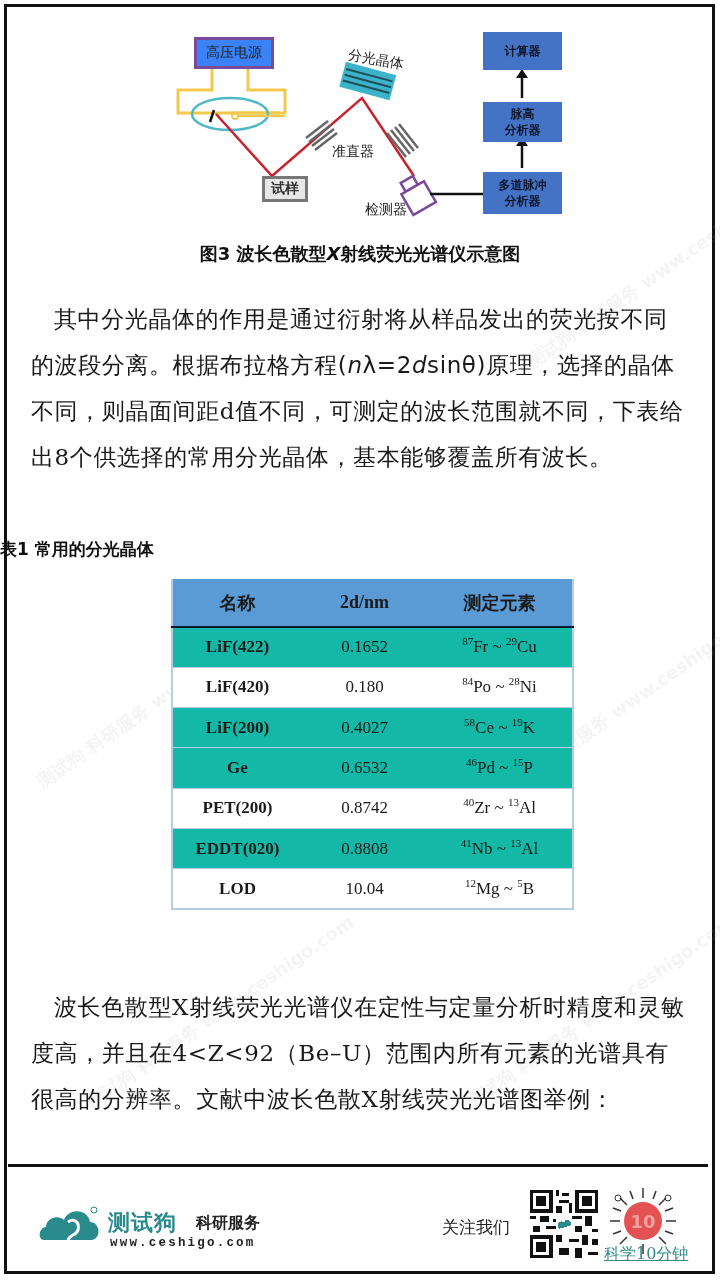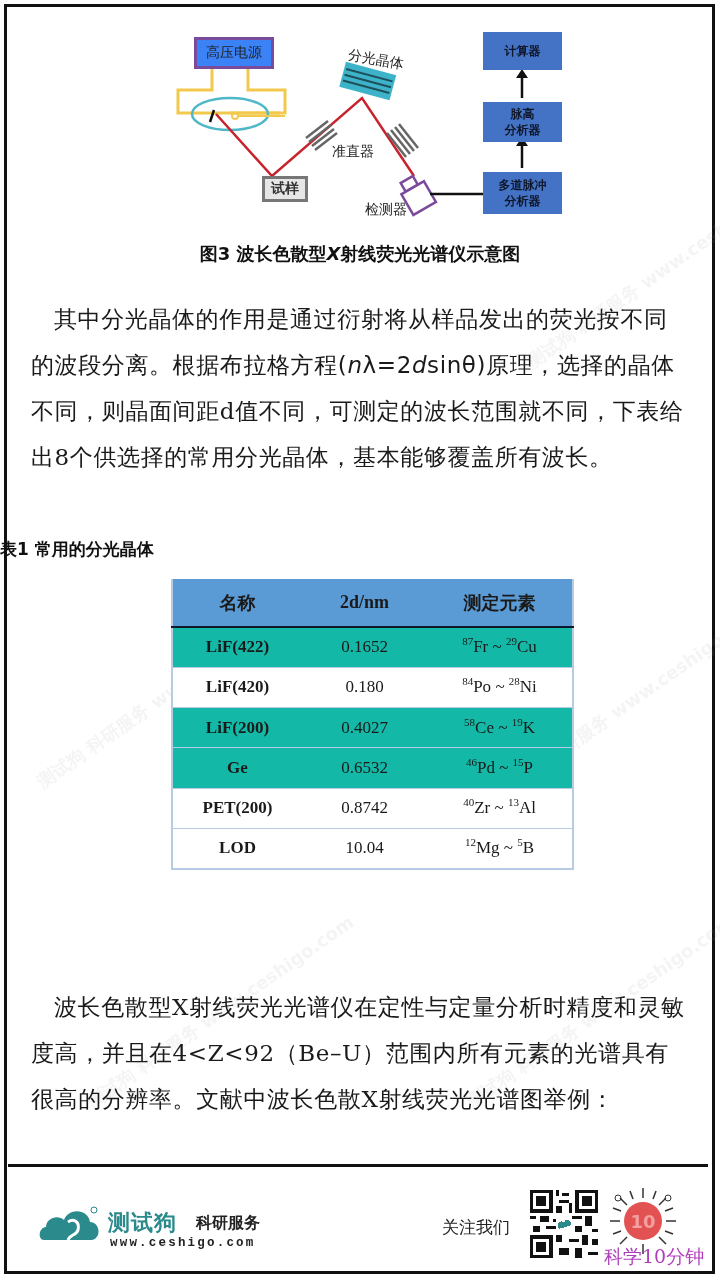--- a/index.html
+++ b/index.html
@@ -83,22 +83,22 @@
       position: absolute; left: 196px; top: 1213px; font-size: 16px; font-weight: bold; color: #222;
     }
     .logo-url {
       position: absolute; left: 110px; top: 1236px; font-size: 12.5px; font-weight: bold; color: #222;
       letter-spacing: 2.2px; font-family: Liberation Mono, monospace;
     }
     .follow { position: absolute; left: 442px; top: 1216px; font-size: 17px; color: #222; }
     .qr { position: absolute; left: 530px; top: 1190px; width: 68px; height: 68px; }
     .mini-code { position: absolute; left: 608px; top: 1186px; width: 70px; height: 70px; }
     .wm-text {
-      position: absolute; left: 604px; top: 1244px; font-size: 19px; color: #a21caf;
-      font-family: "DejaVu Serif", serif; opacity: 0.85;
+      position: absolute; left: 604px; top: 1244px; font-size: 16px; color: #0f766e;
+      font-family: "DejaVu Serif", serif; opacity: 0.85; text-decoration: underline;
     }
 
     
     .wm {
       position: absolute; transform: rotate(-35deg); color: #999; opacity: 0.10; font-weight: bold;
       font-size: 18px; white-space: nowrap; pointer-events: none;
     }
   </style>
 </head>
 <body>
@@ -210,20 +210,25 @@
       </tr>
       <tr class="odd">
         <td class="name">Ge</td>
         <td class="d2">0.6532</td>
         <td><sup>46</sup><span>Pd</span><span> ~ </span><sup>15</sup><span>P</span></td>
       </tr>
       <tr class="even">
         <td class="name">PET(200)</td>
         <td class="d2">0.8742</td>
         <td><sup>40</sup><span>Zr</span><span> ~ </span><sup>13</sup><span>Al</span></td>
+      </tr>
+      <tr class="odd">
+        <td class="name">EDDT(020)</td>
+        <td class="d2">0.8808</td>
+        <td><sup>41</sup><span>Nb</span><span> ~ </span><sup>13</sup><span>Al</span></td>
       </tr>
       <tr class="even">
         <td class="name">LOD</td>
         <td class="d2">10.04</td>
         <td><sup>12</sup><span>Mg</span><span> ~ </span><sup>5</sup><span>B</span></td>
       </tr>
     </tbody>
 </table>
 
 <p class="para" style="top:984px;"><span>波长色散型</span><span class="serif">X</span><span>射线荧光光谱仪在定性与定量分析时精度和灵敏度高，并且在</span><span class="serif">4&lt;Z&lt;92（Be–U）</span><span>范围内所有元素的光谱具有很高的分辨率。文献中波长色散</span><span class="serif">X</span><span>射线荧光光谱图举例：</span></p>

